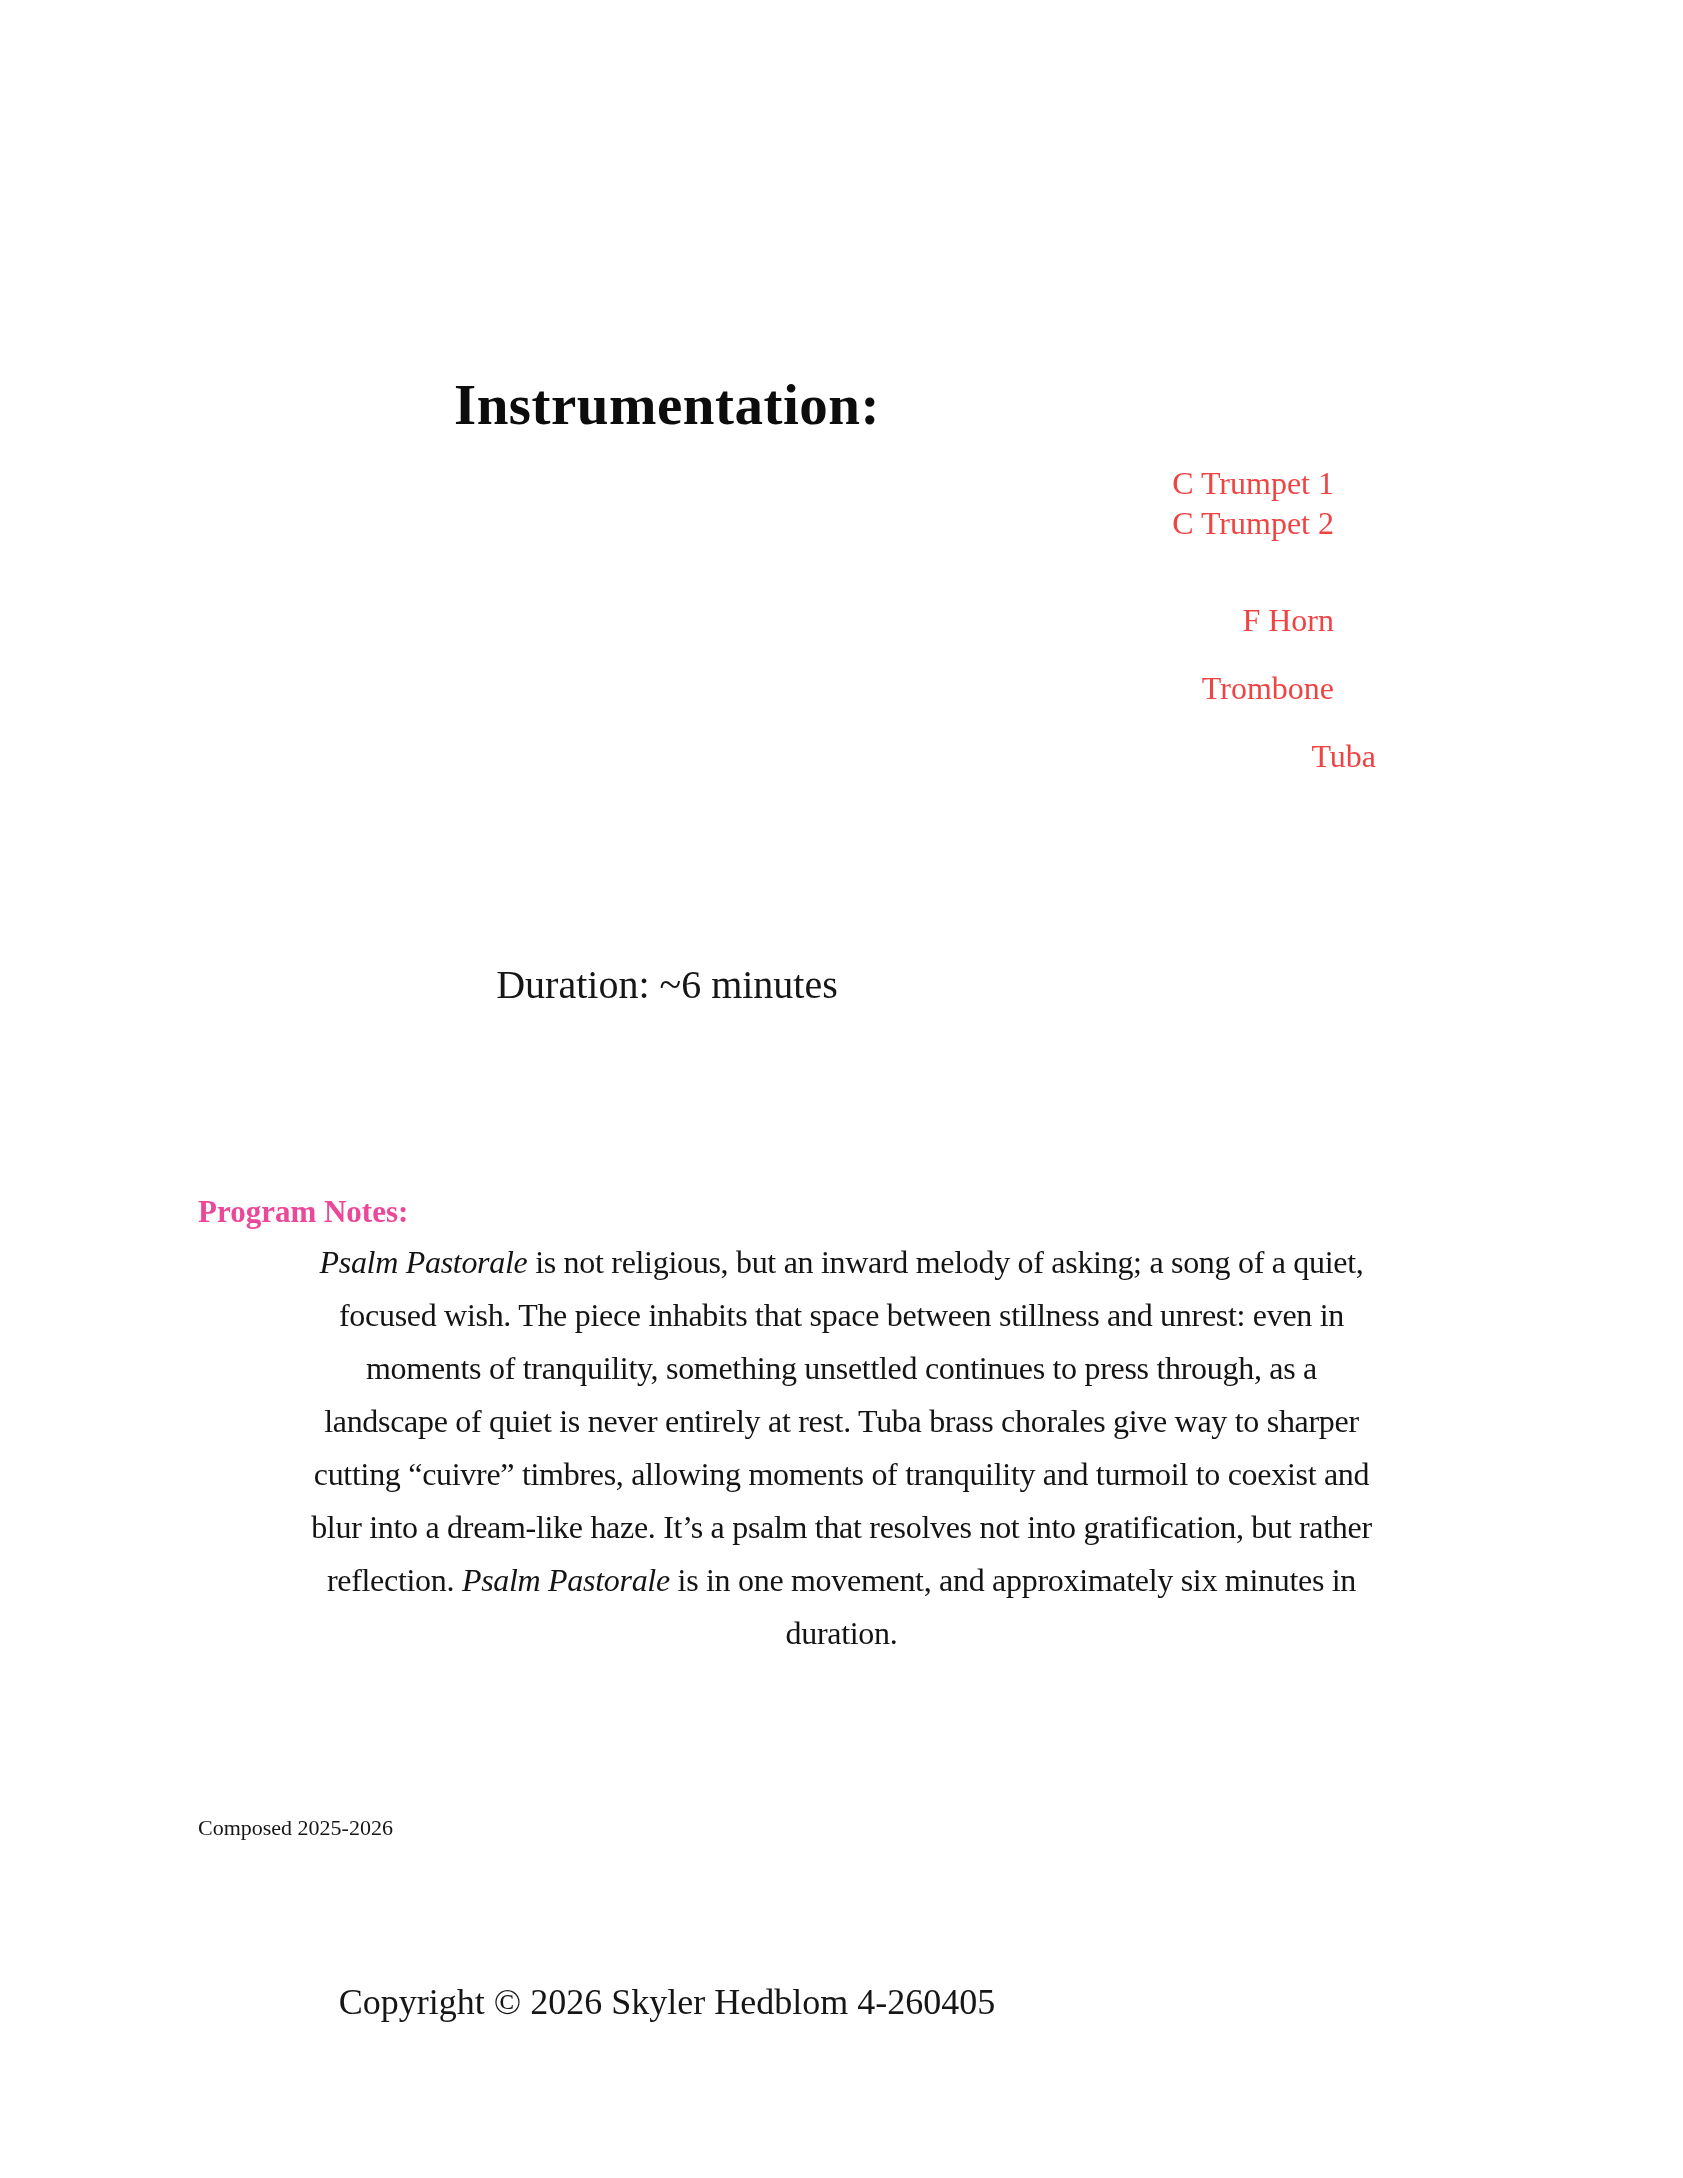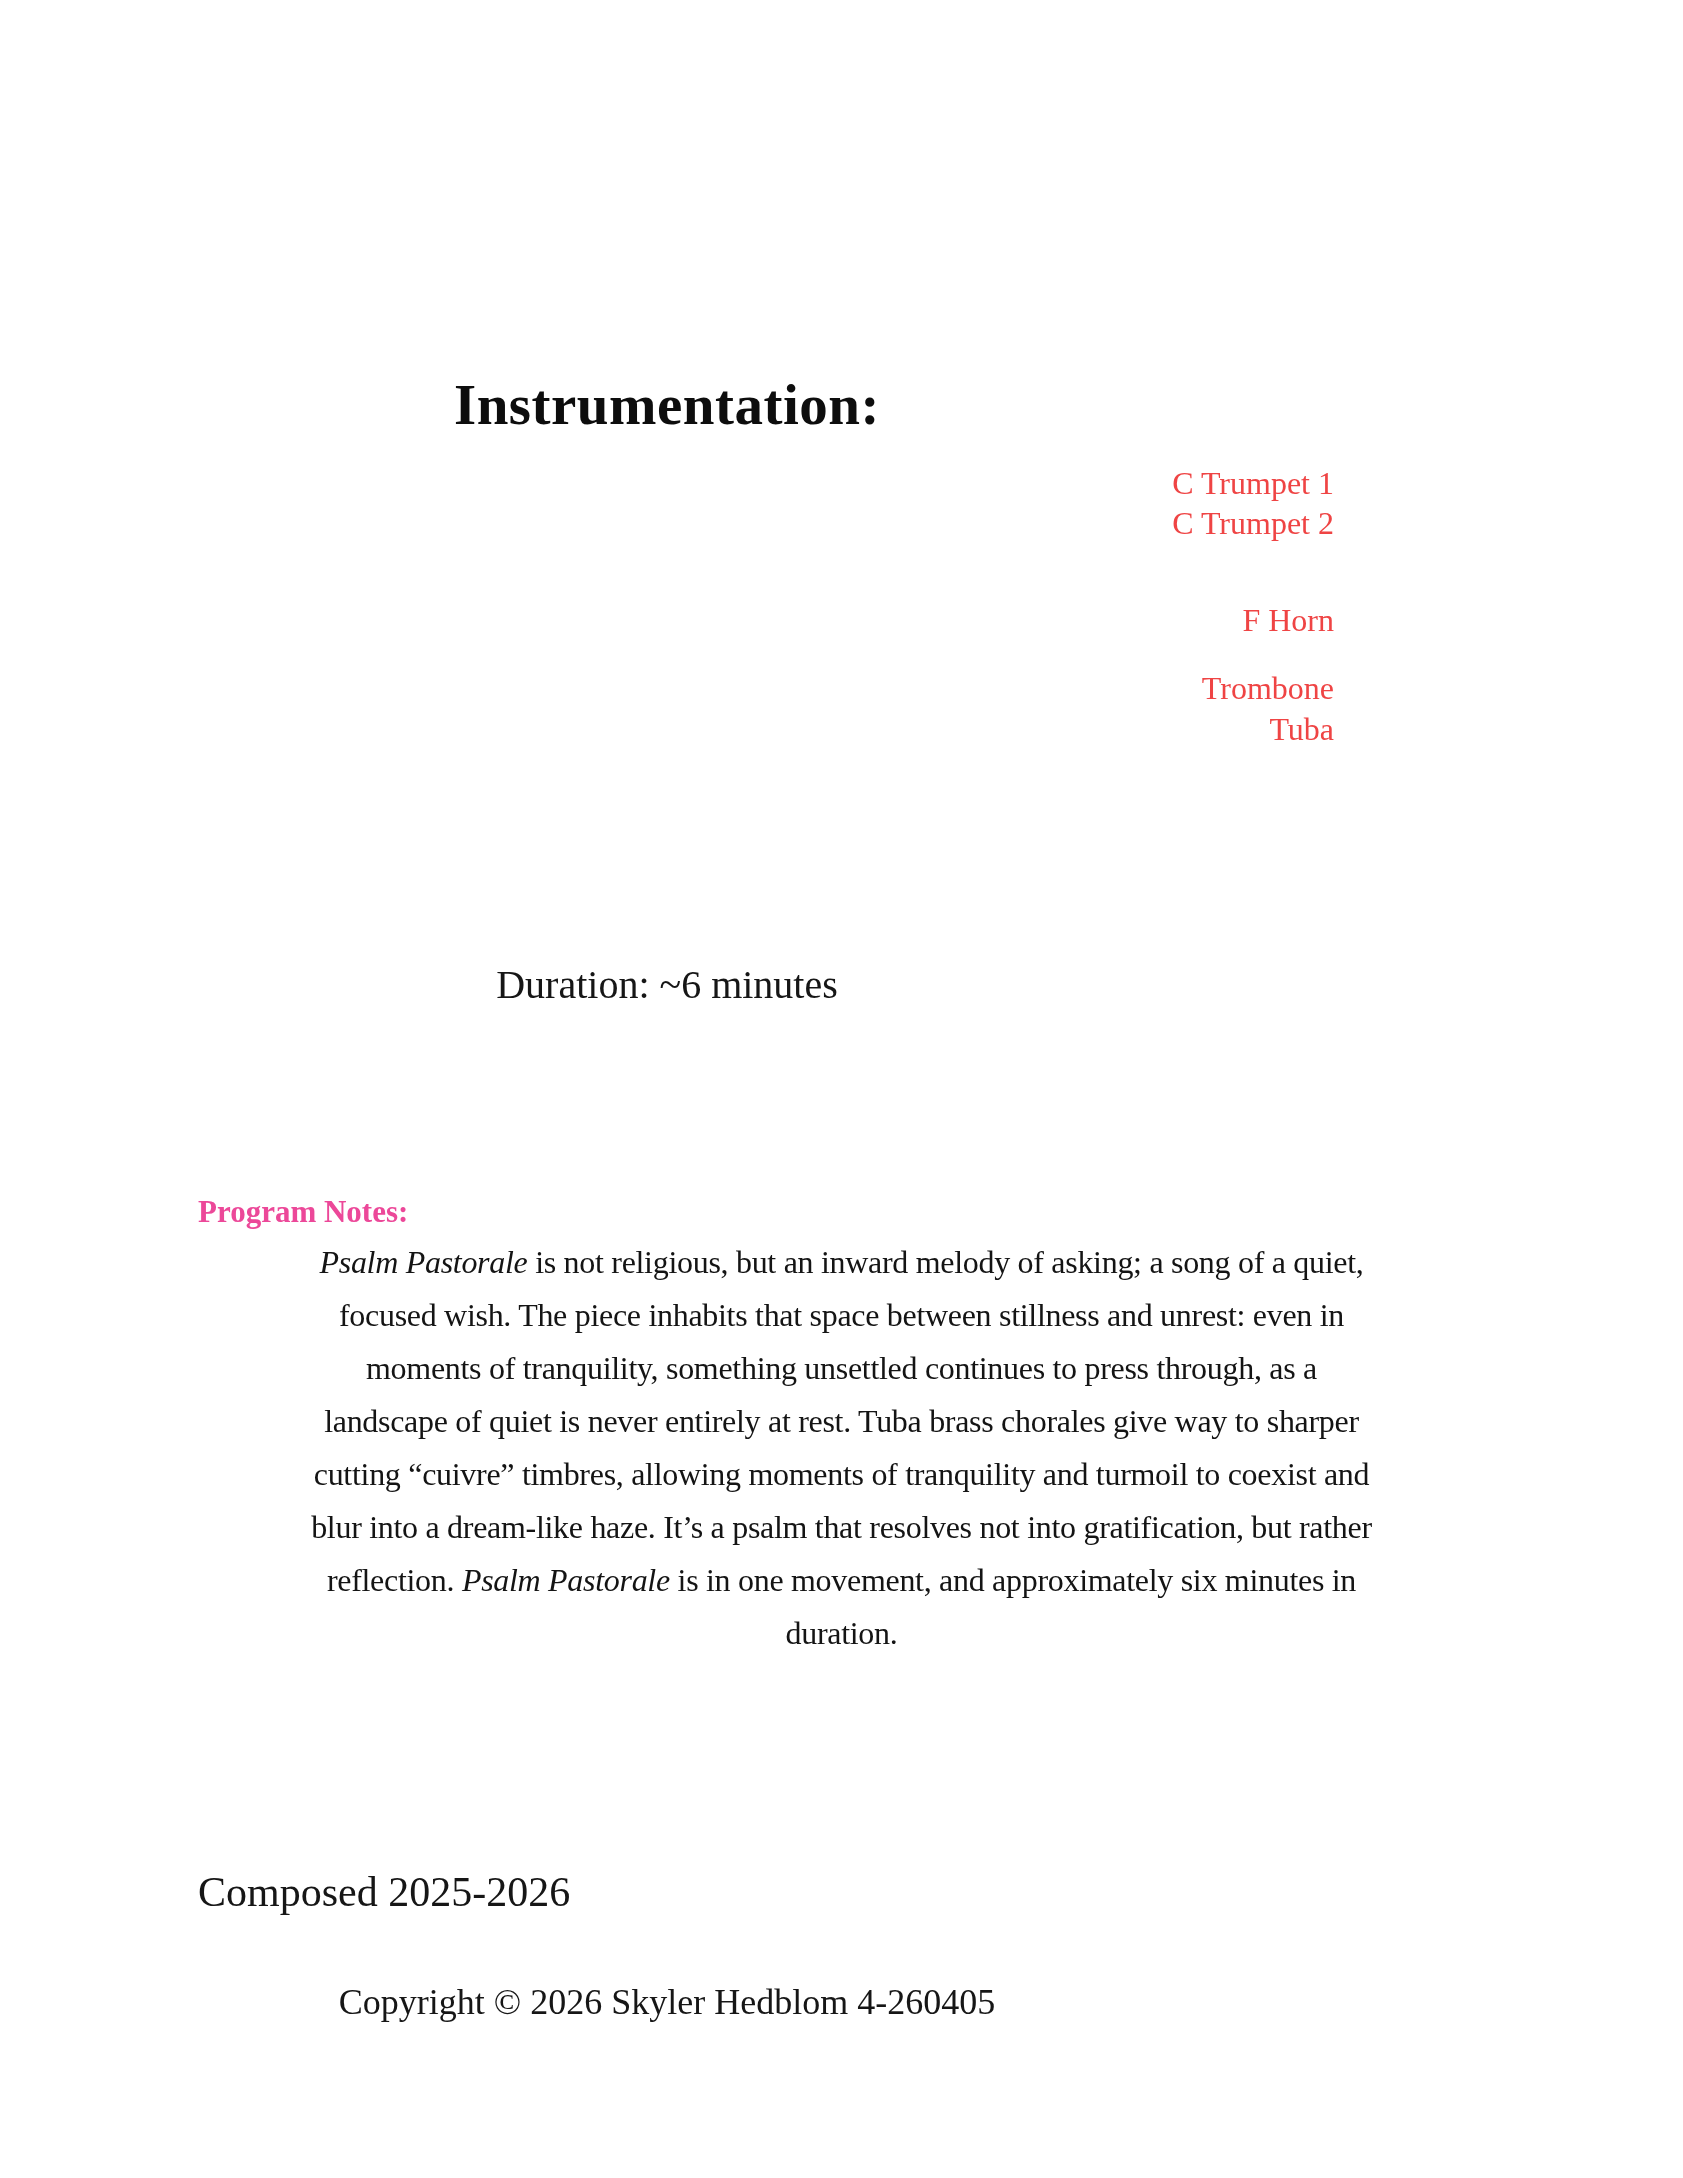--- a/index.html
+++ b/index.html
@@ -61,43 +61,43 @@
       font-size: 32px;
       line-height: 53px;
       white-space: nowrap;
       color: #141414;
       letter-spacing: -0.3px;
     }
     .note-line em { font-style: italic; }
 
     #composed {
       left: 198px;
-      top: 1870px;
-      font-size: 42px;
+      top: 1806px;
+      font-size: 22px;
       line-height: 44px;
       color: #161616;
     }
 
     #copyright {
       top: 1980px;
       font-size: 36px;
       line-height: 44px;
       color: #161616;
     }
   </style>
 </head>
 <body>
 
 <h1 id="title" class="abs center">Instrumentation:</h1>
 
 <div class="abs center instrument" style="top:458px;">C Trumpet 1</div>
 <div class="abs center instrument" style="top:498px;">C Trumpet 2</div>
 <div class="abs center instrument" style="top:595px;">F Horn</div>
 <div class="abs center instrument" style="top:663px;">Trombone</div>
-<div class="abs center instrument" style="top:704px;">Tuba</div>
+<div class="abs center instrument" style="top:731px;padding-left:42px;">Tuba</div>
 
 <div id="duration" class="abs center">Duration: ~6 minutes</div>
 
 <div id="notes-heading" class="abs">Program Notes:</div>
 
 <div id="notes" class="abs">
   <span class="note-line"><em>Psalm Pastorale</em><span> is not religious, but an inward melody of asking; a song of a quiet,</span></span>
   <span class="note-line">focused wish. The piece inhabits that space between stillness and unrest: even in</span>
   <span class="note-line">moments of tranquility, something unsettled continues to press through, as a</span>
   <span class="note-line">landscape of quiet is never entirely at rest. Tuba brass chorales give way to sharper</span>

